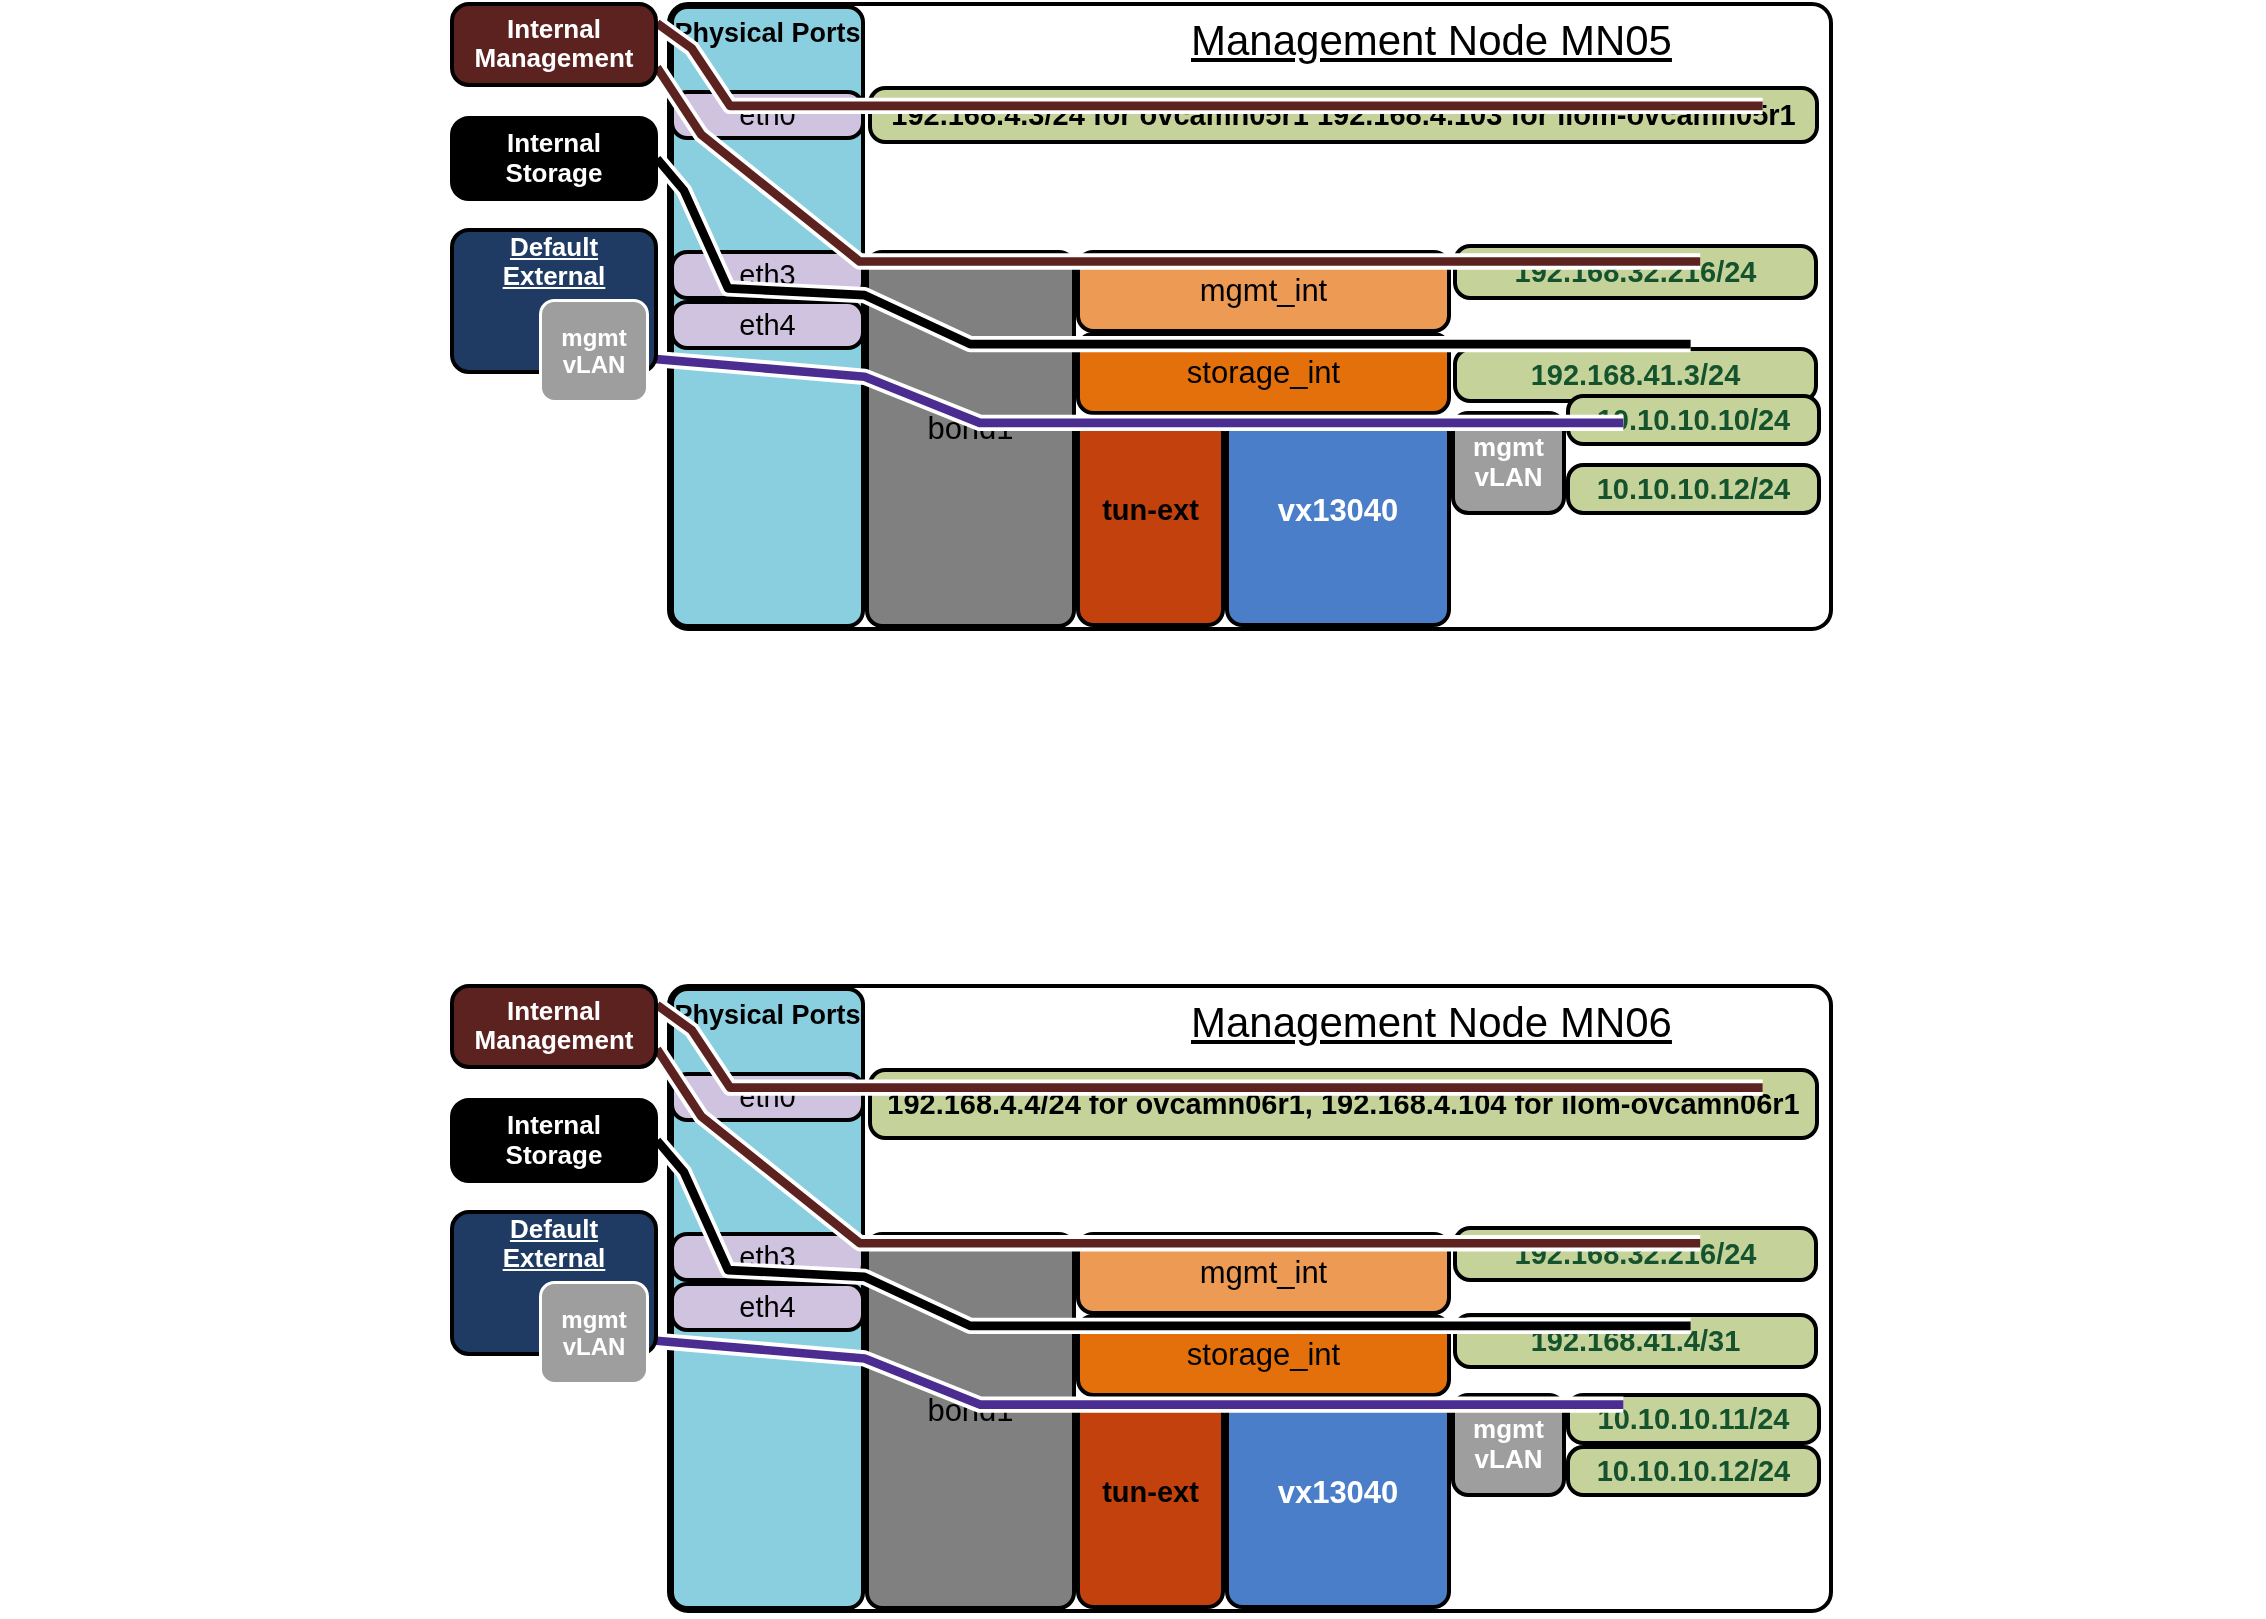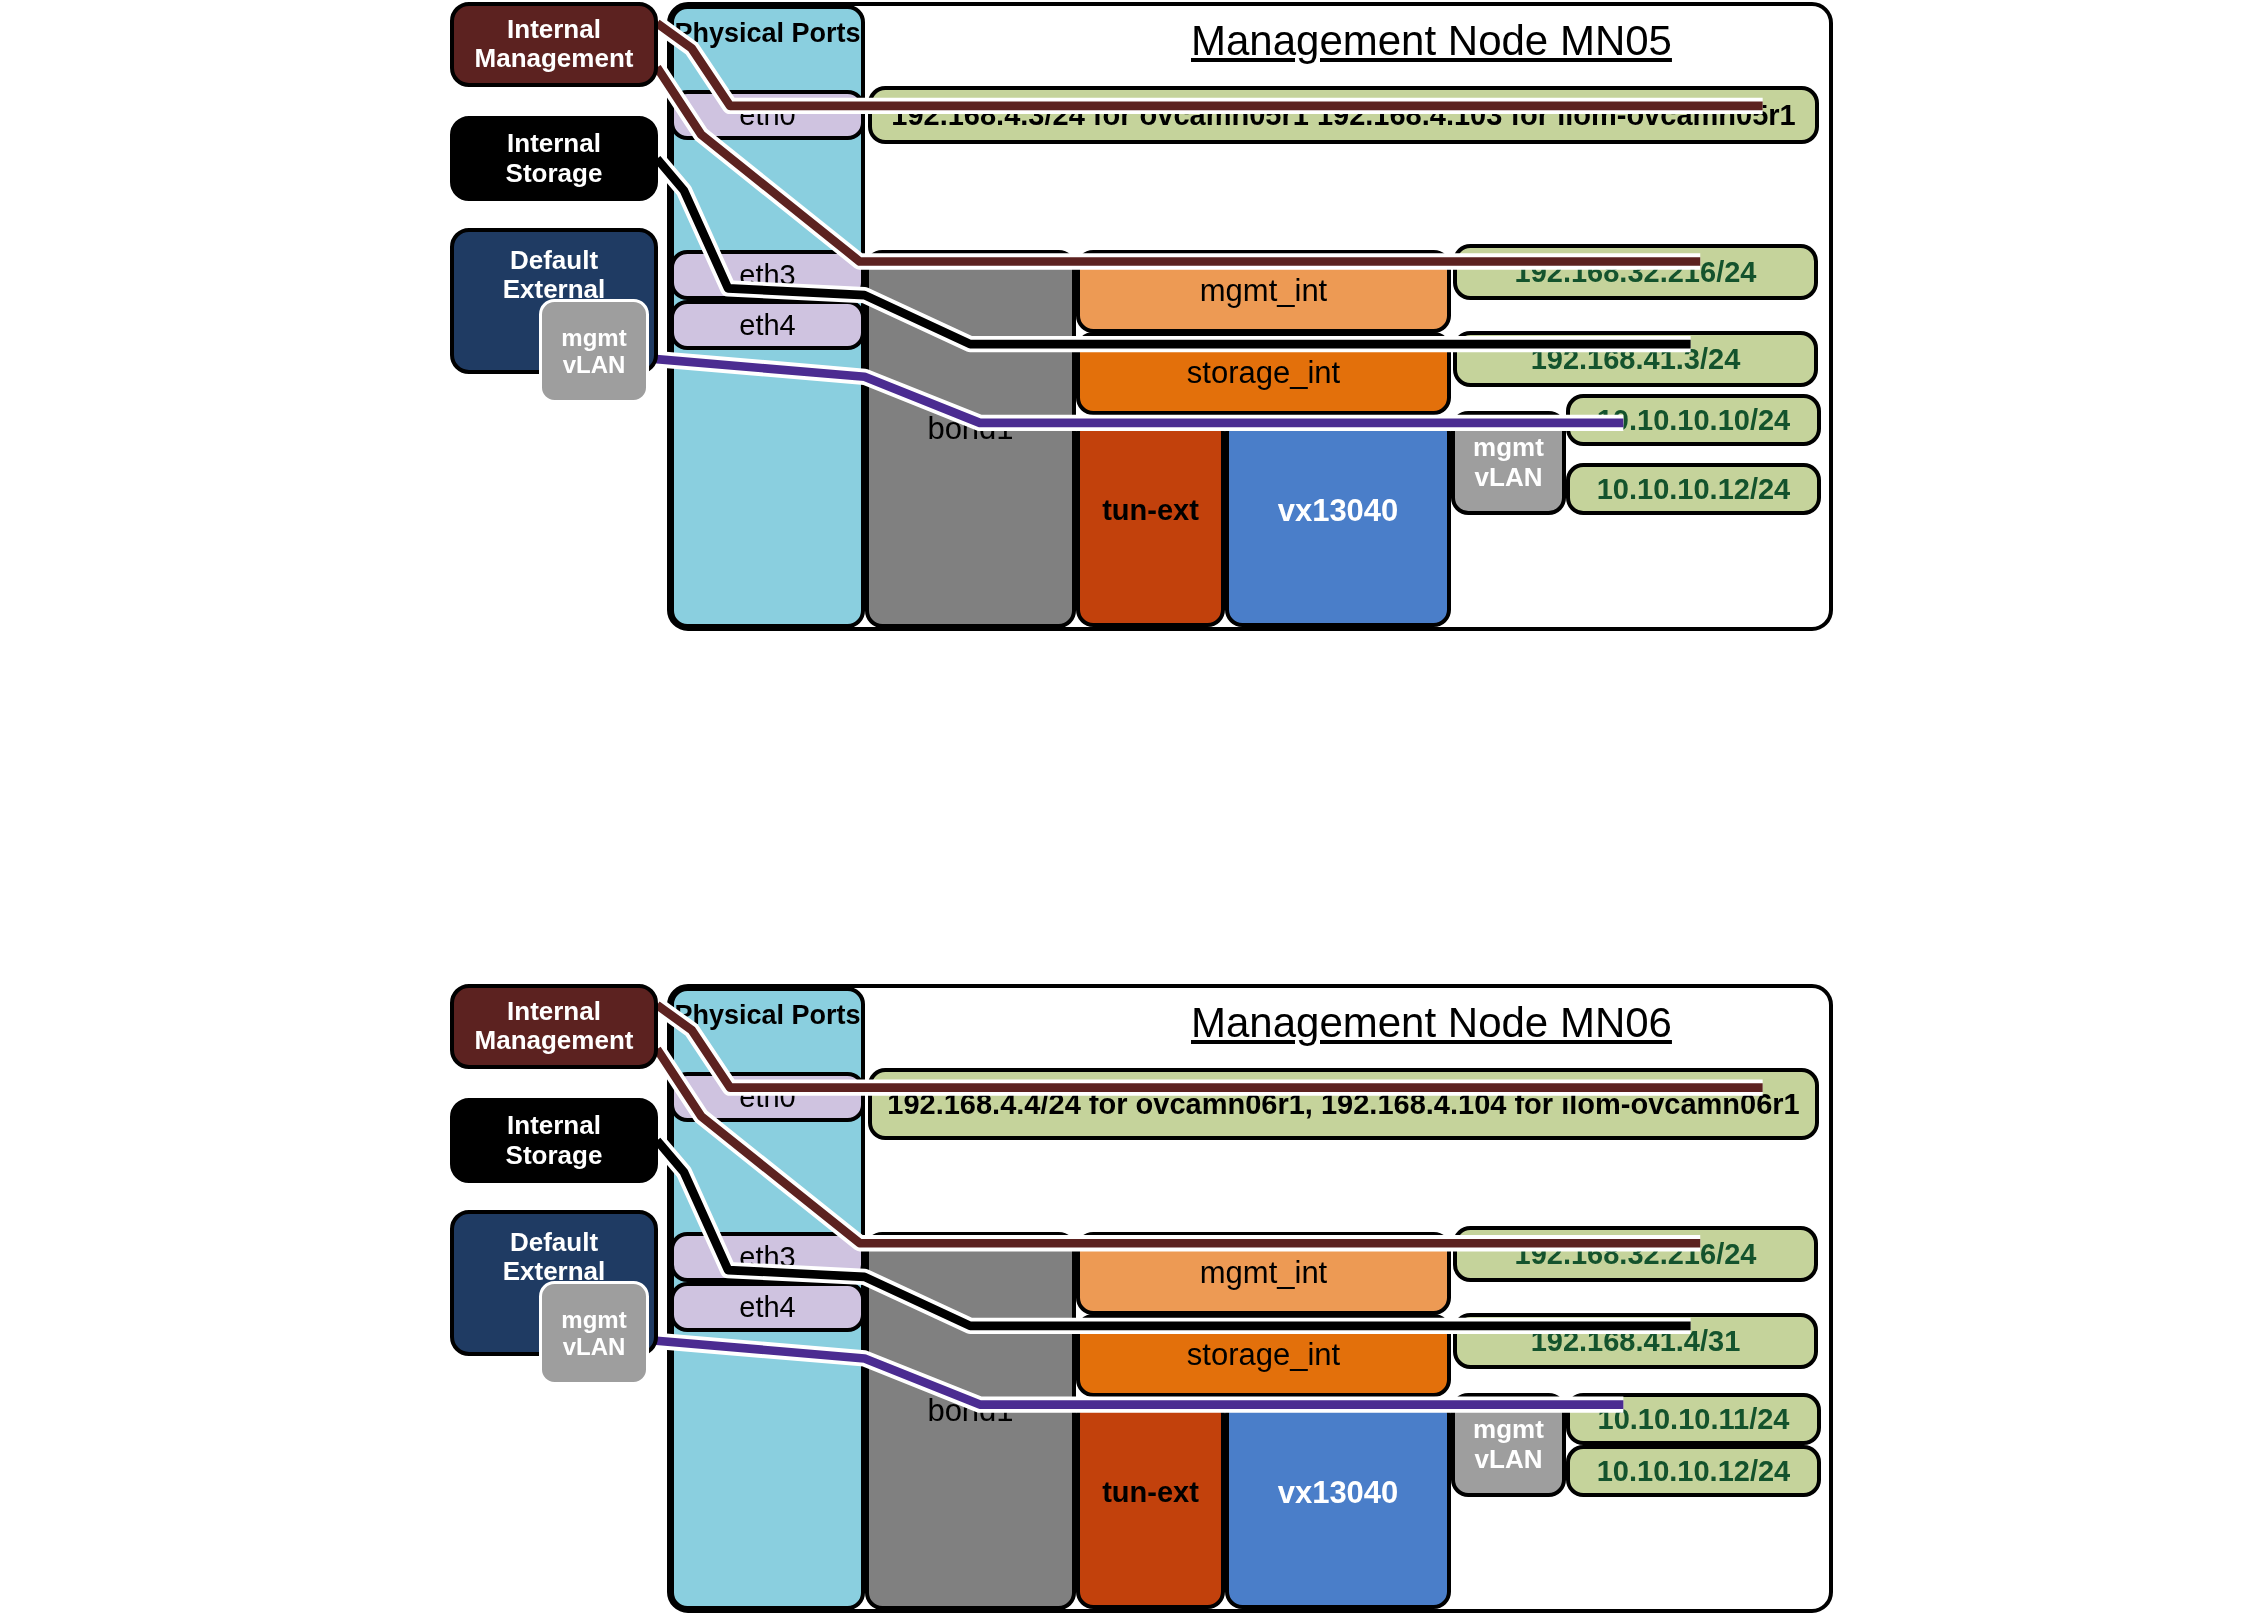--- a/index.html
+++ b/index.html
@@ -46,21 +46,21 @@
   .net-label{
     color:#ffffff;
     font-size:26px;
     font-weight:bold;
     flex-direction:column;
     border-radius:19px;
     z-index:6;
   }
   .net-mgmt{background:#5C2220;}
   .net-storage{background:#000000;}
-  .net-ext{background:#1F3B63;justify-content:flex-start;padding-top:14px;}
+  .net-ext{background:#1F3B63;justify-content:flex-start;padding-top:1px;text-decoration:underline;}
 
   .vlan-chip{
     position:absolute;
     background:#9E9E9E;
     border:3.8px solid #ffffff;
     border-radius:15.4px;
     color:#ffffff;
     font-size:24px;
     font-weight:bold;
     display:flex;
@@ -156,21 +156,21 @@
       <span>mgmt</span>
       <span>vLAN</span>
     </div>
 
     <div class="box b-ip-wide" style="left:868px;top:86px;width:951px;height:58px;">
       <span>192.168.4.3/24 for ovcamn05r1 192.168.4.103 for ilom-ovcamn05r1</span>
     </div>
     <div class="box b-ip" style="left:1453px;top:244px;width:365px;height:56px;">
       <span>192.168.32.216/24</span>
     </div>
-    <div class="box b-ip" style="left:1453px;top:331px;width:365px;height:56px;">
+    <div class="box b-ip" style="left:1453px;top:347px;width:365px;height:56px;">
       <span>192.168.41.3/24</span>
     </div>
     <div class="box b-ip" style="left:1566px;top:394px;width:255px;height:52px;">
       <span>10.10.10.10/24</span>
     </div>
     <div class="box b-ip" style="left:1566px;top:463px;width:255px;height:52px;">
       <span>10.10.10.12/24</span>
     </div>
   </div>
 

